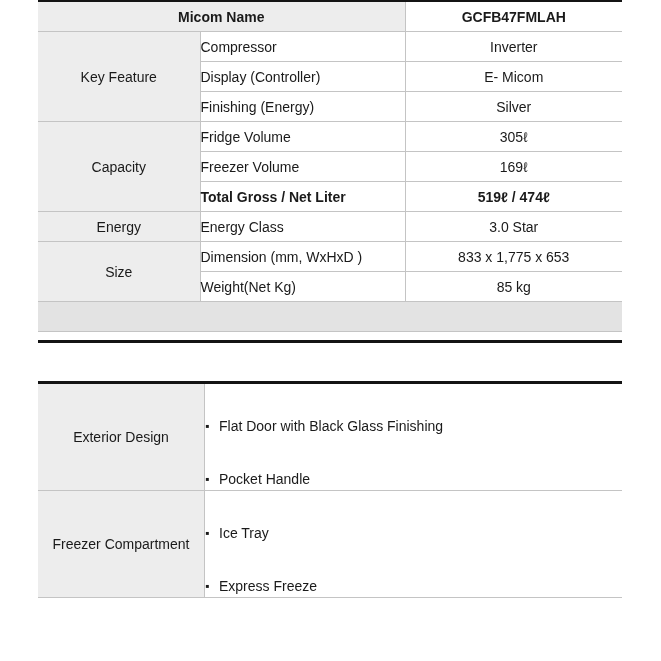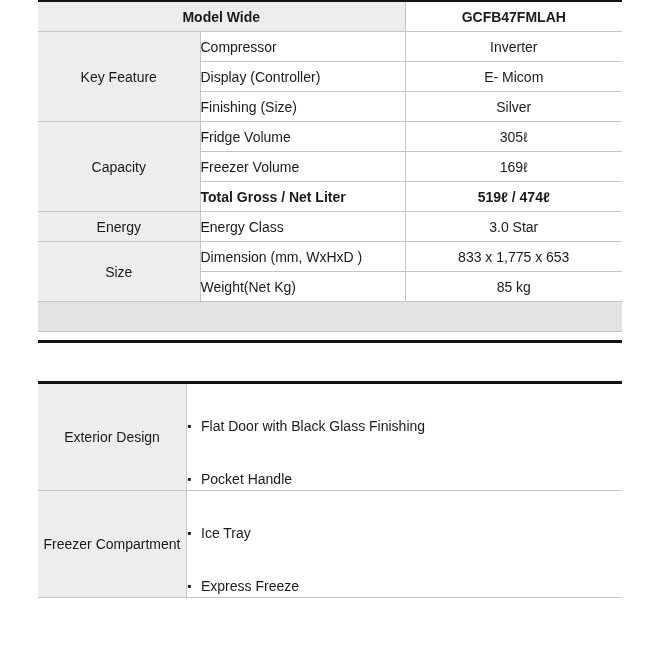--- a/index.html
+++ b/index.html
@@ -71,21 +71,21 @@
   }
   table.feature-table td {
     border-bottom: 1px solid #c4c4c4;
     vertical-align: middle;
     padding: 0;
   }
   td.f-cat {
     background: #ededed;
     text-align: center;
     border-right: 1px solid #c4c4c4;
-    width: 148px;
+    width: 166px;
     padding: 0 10px;
     line-height: 19px;
   }
   td.f-items { padding-left: 18px; }
   td.f-items ul {
     list-style: none;
     margin: 0;
     padding: 0;
   }
   td.f-items li {
@@ -112,35 +112,35 @@
   <div class="sheet">
 
     <table class="spec-table">
       <colgroup>
         <col style="width:162px">
         <col style="width:205px">
         <col style="width:217px">
       </colgroup>
       <tbody>
           <tr>
-        <td class="cat head" colspan="2">Model Wide</td>
+        <td class="cat head" colspan="2">Micom Name</td>
         <td class="val bold">GCFB47FMLAH</td>
       </tr>
 
       <tr>
         <td class="cat" rowspan="3">Key Feature</td>
         <td class="lbl">Compressor</td>
         <td class="val">Inverter</td>
       </tr>
       <tr>
         <td class="lbl">Display (Controller)</td>
         <td class="val">E- Micom</td>
       </tr>
       <tr>
-        <td class="lbl">Finishing (Size)</td>
+        <td class="lbl">Finishing (Energy)</td>
         <td class="val">Silver</td>
       </tr>
 
       <tr>
         <td class="cat" rowspan="3">Capacity</td>
         <td class="lbl">Fridge Volume</td>
         <td class="val">305ℓ</td>
       </tr>
       <tr>
         <td class="lbl">Freezer Volume</td>

